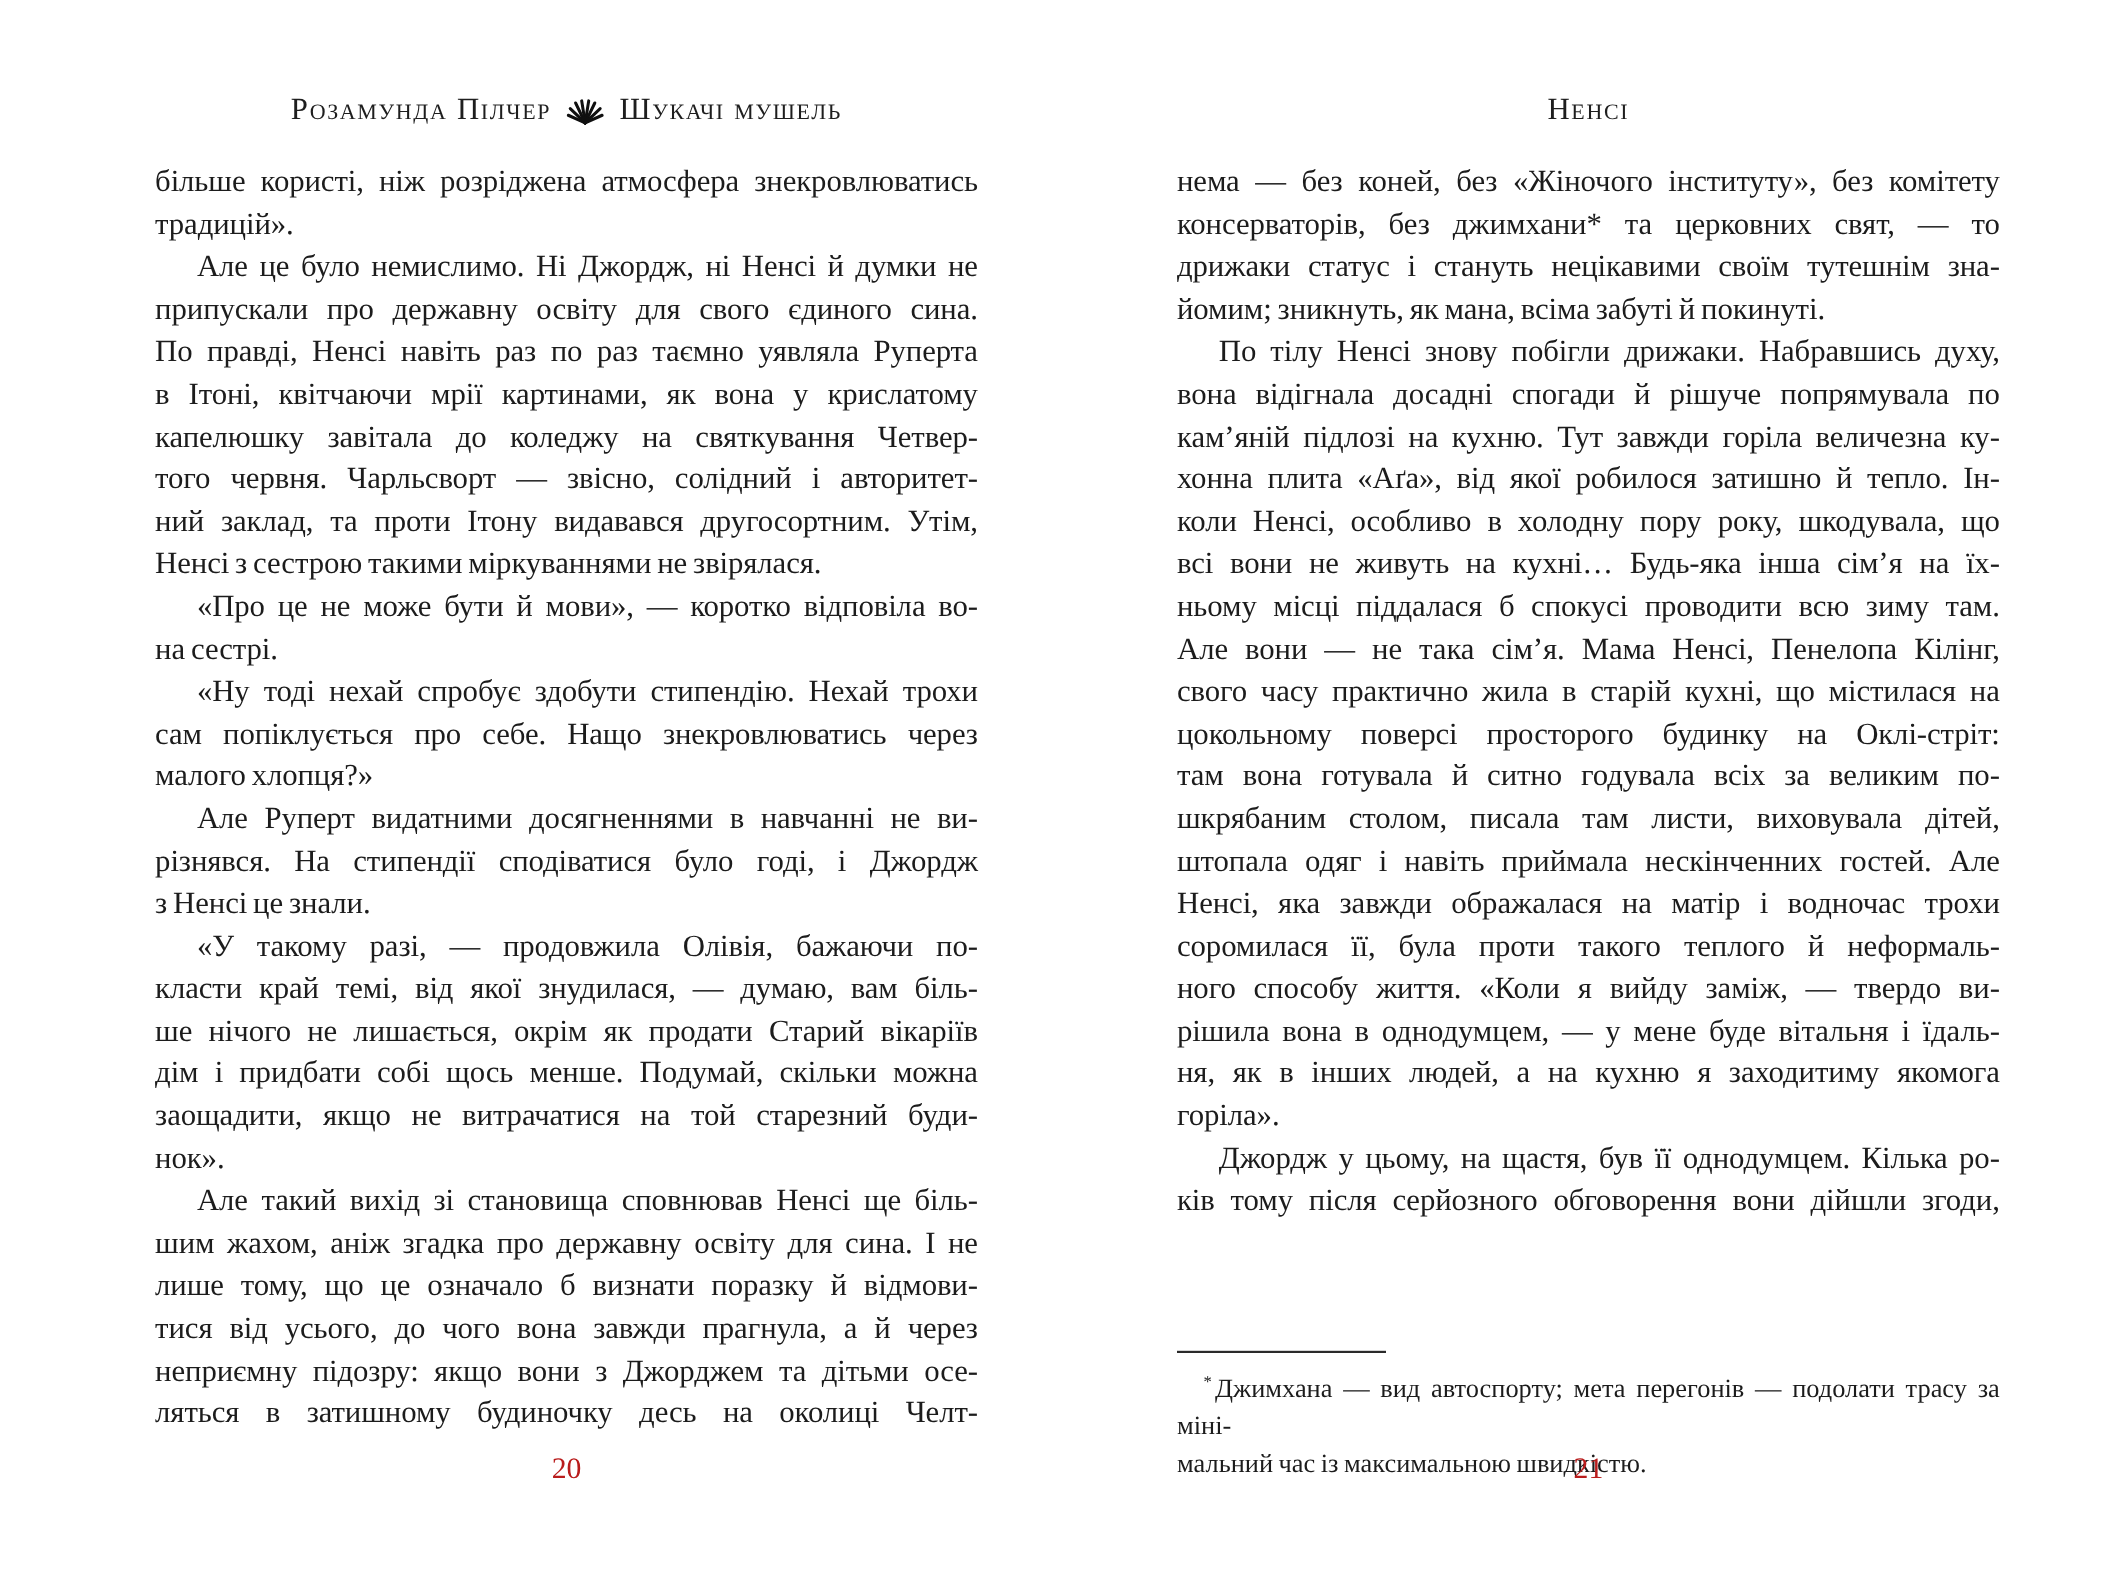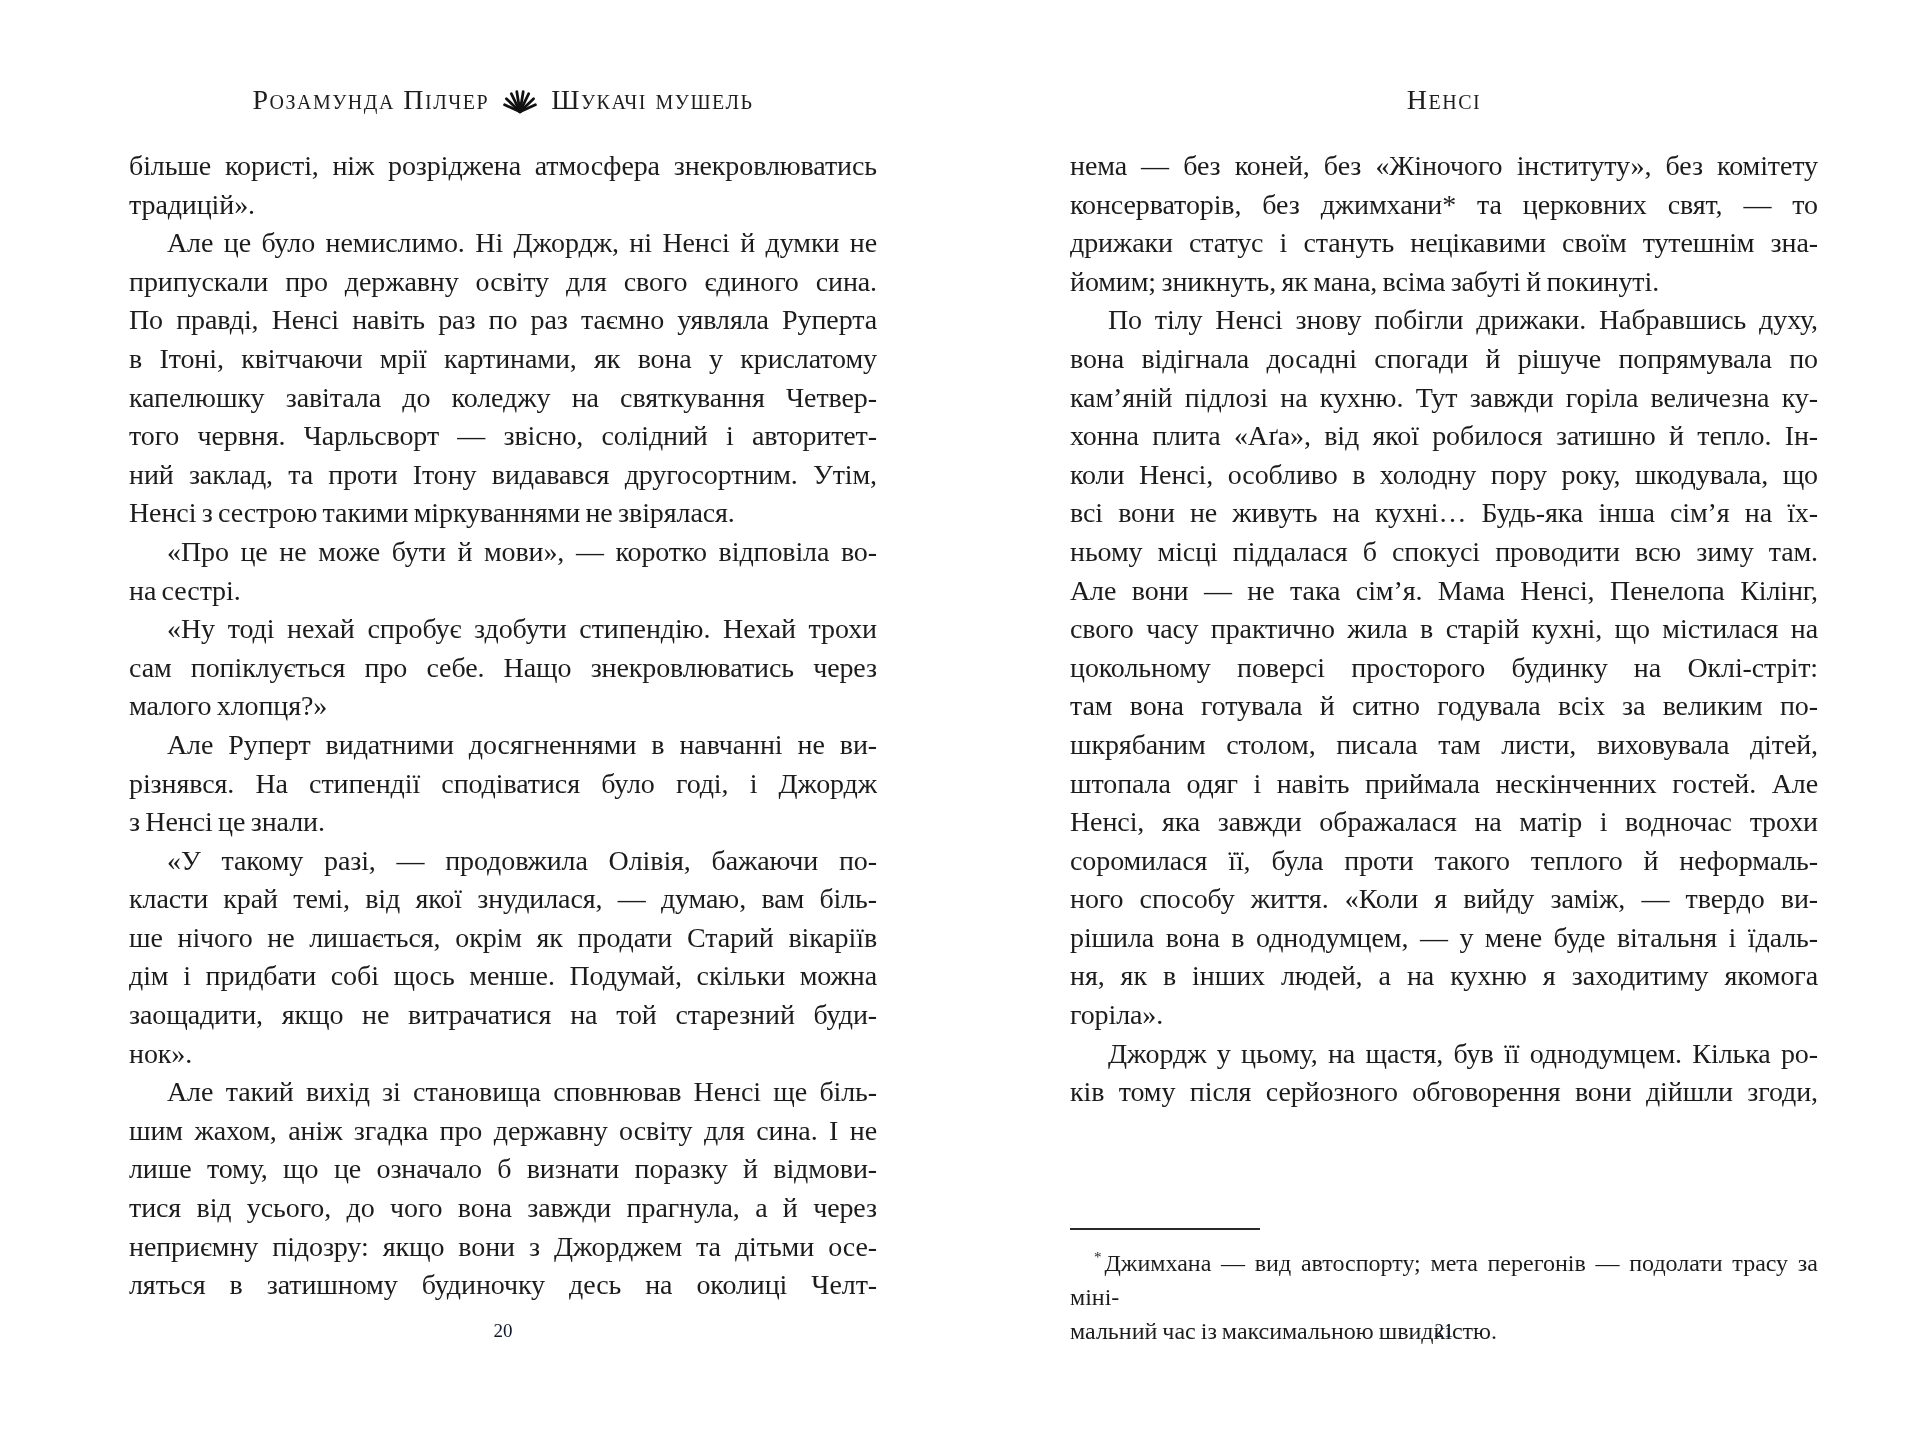--- a/index.html
+++ b/index.html
@@ -2,21 +2,21 @@
 <html><head>
 <meta charset="utf-8">
 <style>
   * { margin: 0; padding: 0; box-sizing: border-box; }
   html, body { width: 1920px; height: 1440px; background: #ffffff; overflow: hidden; }
   body { font-family: "Liberation Serif", "DejaVu Serif", serif; color: #1c1c1c; }
 
   .spread { position: relative; width: 1920px; height: 1440px; background: #ffffff; }
 
   .page { position: absolute; top: 0; width: 960px; height: 1440px; }
-  .page.left  { left: 4px; }
+  .page.left  { left: 16px; }
   .page.right { left: 960px; } 
 
   .running-header {
     position: absolute; top: 84px; left: 0; width: 748px;
     display: flex; align-items: center; justify-content: center; gap: 14px;
     font-variant: small-caps; letter-spacing: 1.5px;
     font-size: 28px; color: #1e1e1e; white-space: nowrap;
   }
   .page.left  .running-header { left: 125px; }
   .page.right .running-header { left: 110px; }
@@ -39,21 +39,21 @@
     position: absolute; top: 1228px; width: 748px; left: 110px;
     font-size: 24px; line-height: 34px; word-spacing: -1px;
   }
   .footnote-rule { width: 190px; border-top: 2px solid #2a2a2a; margin-bottom: 10px; }
   .fn-line { text-align: justify; }
   .fn-line.first { text-indent: 24px; text-align-last: justify; }
   .fn-line sup { font-size: 15px; vertical-align: super; margin-right: 3px; }
 
   .page-number {
     position: absolute; top: 1320px; width: 748px;
-    text-align: center; font-size: 19px; color: #0f172a;
+    text-align: center; font-size: 27px; color: #b91c1c;
   }
   .page.left  .page-number { left: 125px; }
   .page.right .page-number { left: 110px; }
 </style>
 </head>
 <body>
 
 <div class="spread">
 
   <div class="page left">

